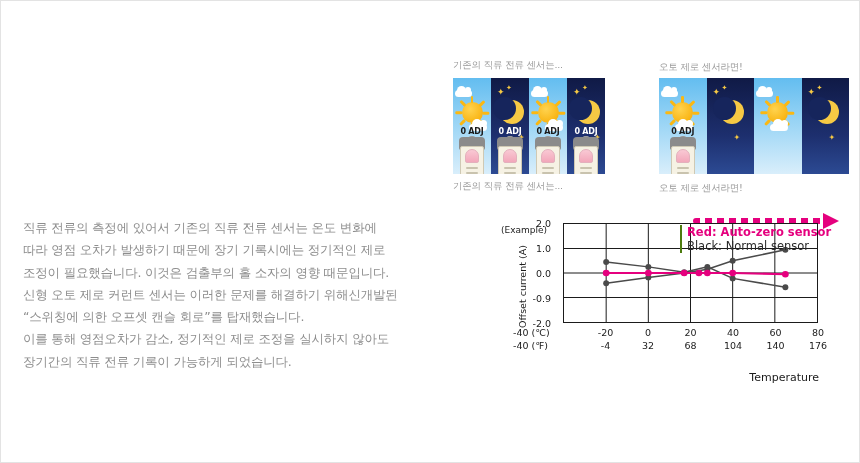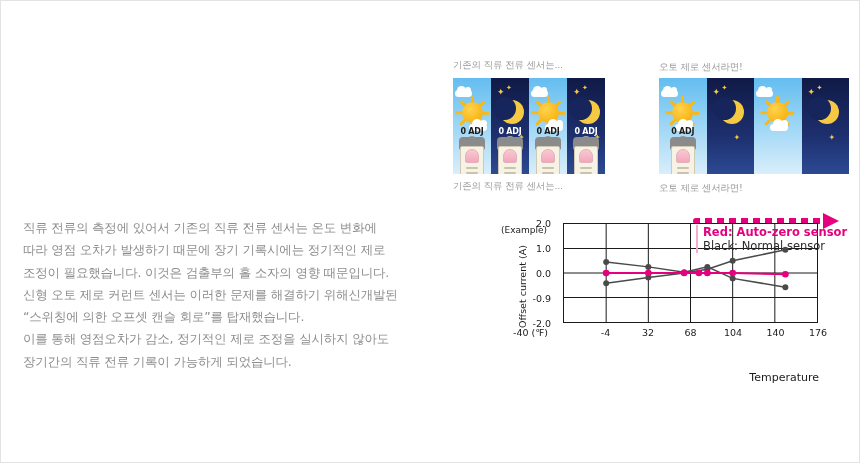--- a/index.html
+++ b/index.html
@@ -328,24 +328,24 @@
   .series-line {
     position: absolute;
     left: 0;
     top: 0;
     width: 100%;
     height: 100%;
     overflow: visible;
   }
   #legend {
     position: absolute;
-    left: 132px;
+    left: 116px;
     top: 1px;
     padding-left: 5px;
-    border-left: 2px solid #f9a8d4;
+    border-left: 2px solid #4d7c0f;
     line-height: 1.22;
   }
   .legend-line {
     font-size: 11.5px;
     font-weight: bold;
     white-space: nowrap;
   }
   #legend-red   { color: #e5007e; }
   #legend-black { color: #2b2b2b; font-weight: normal; }
 
@@ -610,20 +610,29 @@
           <ellipse cx="170" cy="50" rx="3.4" ry="3.3999999999999995" transform="translate(170,50) scale(1,1) translate(-170,-50)" fill="#e5007e"></ellipse>
           <ellipse cx="223.125" cy="51.25" rx="3.4" ry="3.3999999999999995" transform="translate(223.125,51.25) scale(1,1) translate(-223.125,-51.25)" fill="#e5007e"></ellipse>
         </svg>
       <div id="legend">
         <div class="legend-line" id="legend-red">Red: Auto-zero sensor</div>
         <div class="legend-line" id="legend-black">Black: Normal sensor</div>
       </div>
     </div>
 
     <div id="xaxis">
+      <div class="xrow" id="xrow-c">
+          <span class="xunit" style="right: auto; left: 14px;">-40 (℃)</span>
+          <span class="xtick" style="left: 106.5px;">-20</span>
+          <span class="xtick" style="left: 149px;">0</span>
+          <span class="xtick" style="left: 191.5px;">20</span>
+          <span class="xtick" style="left: 234px;">40</span>
+          <span class="xtick" style="left: 276.5px;">60</span>
+          <span class="xtick" style="left: 319px;">80</span>
+        </div>
       <div class="xrow" id="xrow-f">
           <span class="xunit" style="right: auto; left: 14px;">-40 (℉)</span>
           <span class="xtick" style="left: 106.5px;">-4</span>
           <span class="xtick" style="left: 149px;">32</span>
           <span class="xtick" style="left: 191.5px;">68</span>
           <span class="xtick" style="left: 234px;">104</span>
           <span class="xtick" style="left: 276.5px;">140</span>
           <span class="xtick" style="left: 319px;">176</span>
         </div>
       <div id="xtitle">Temperature</div>

